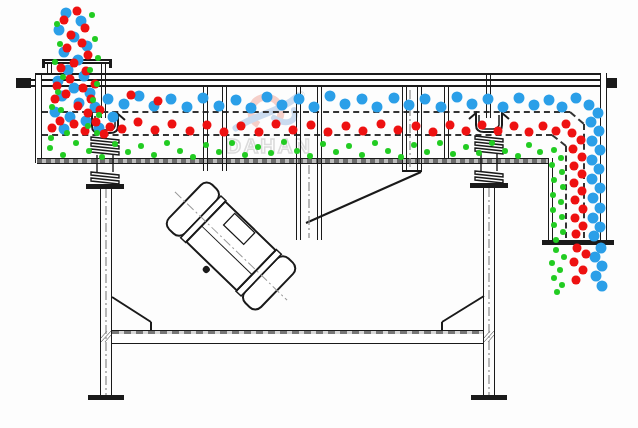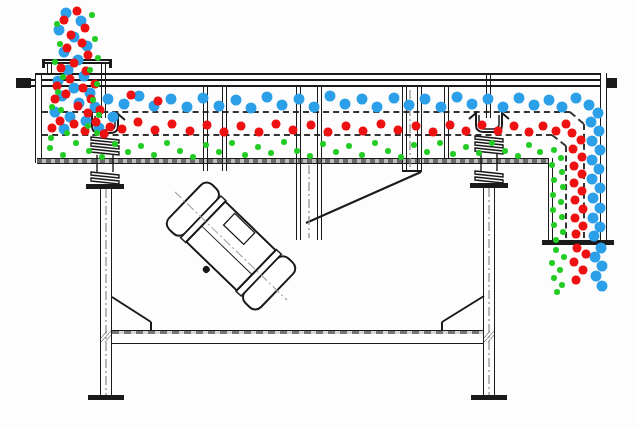--- a/index.html
+++ b/index.html
@@ -24,20 +24,29 @@
   svg.layer{position:absolute;left:0;top:0;z-index:3;}
   #particle-layer{position:absolute;left:0;top:0;width:638px;height:428px;z-index:6;}
   .hatchband{background:repeating-linear-gradient(90deg,#6a6a6a 0 5px,#bdbdbd 5px 9px);}
   .graydash{background:repeating-linear-gradient(90deg,#777 0 7px,#d8d8d8 7px 12px);}
 </style>
 </head>
 <body>
 
 <div id="stage">
 
+  <div id="watermark">
+    <svg width="130" height="76">
+      <circle cx="44" cy="28" r="15" fill="none" stroke="var(--wm-red)" stroke-width="7" stroke-dasharray="70 25" transform="rotate(120 44 28)"></circle>
+      <path d="M14,44 C34,30 58,28 76,12" fill="none" stroke="var(--wm-blue)" stroke-width="7" stroke-linecap="round"></path>
+      <path d="M52,34 C64,42 76,38 72,26" fill="none" stroke="var(--wm-blue)" stroke-width="6" stroke-linecap="round"></path>
+    </svg>
+    <span id="wm-reg">®</span>
+    <div id="wm-text">DAHAN</div>
+  </div>
 
   <div class="abs struct" style="left:35px;top:73px;width:572px;height:2px;background:var(--line)"></div>
 
   <div class="abs struct" style="left:16px;top:79px;width:601px;height:8px;border-top:2.5px solid var(--line);border-bottom:2.5px solid var(--line);background:#fff"></div>
   <div class="abs struct solid" style="left:16px;top:78px;width:15px;height:10px"></div>
   <div class="abs struct solid" style="left:605px;top:78px;width:12px;height:10px"></div>
 
   <div class="abs struct" style="left:42px;top:59px;width:70px;height:5px;border-top:2px solid var(--line);border-bottom:2px solid var(--line);background:#fff"></div>
   <div class="abs struct solid" style="left:42px;top:59px;width:2.5px;height:9px"></div>
   <div class="abs struct solid" style="left:109px;top:59px;width:2.5px;height:9px"></div>

